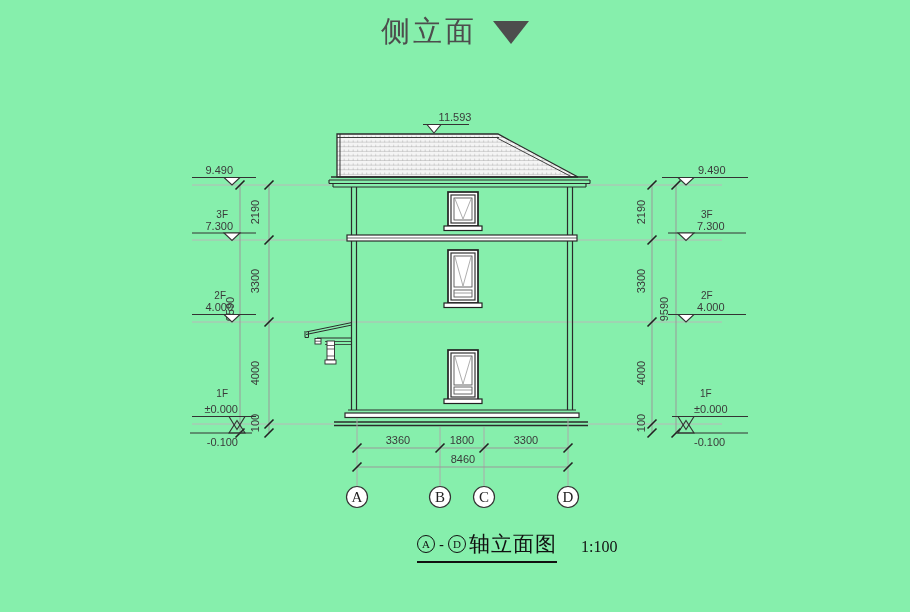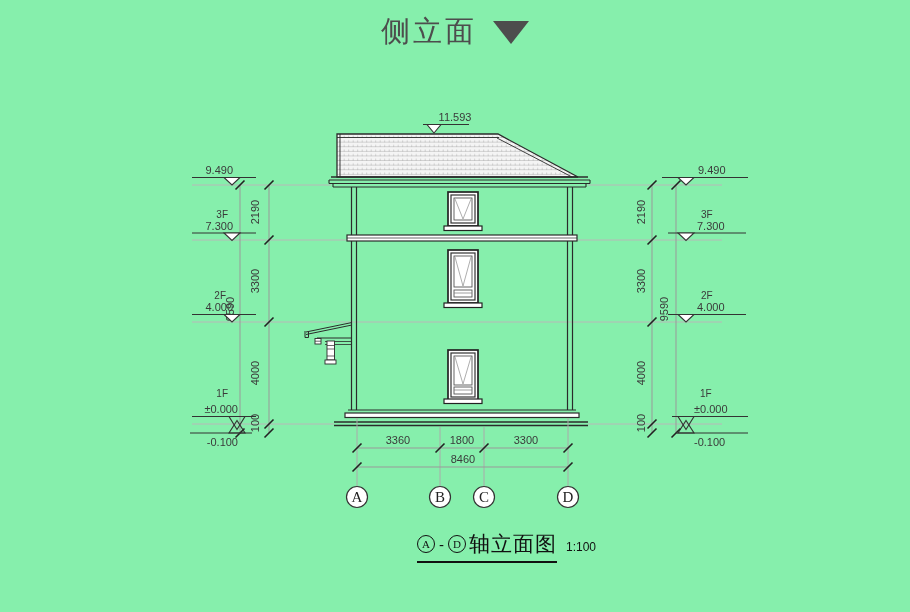--- a/index.html
+++ b/index.html
@@ -14,21 +14,21 @@
   .drawing{position:absolute;left:0;top:0;}
   .caption{position:absolute;left:417px;top:530px;display:inline-flex;
            align-items:center;color:#111;}
   .cap-underline{display:inline-flex;align-items:center;gap:3px;
                  border-bottom:2px solid #111;padding-bottom:3px;}
   .cap-circle{display:inline-flex;justify-content:center;align-items:center;
               width:16px;height:16px;border:1px solid #111;border-radius:50%;
               font-family:"Liberation Serif",serif;font-size:11px;line-height:1;}
   .cap-dash{font-size:15px;margin:0 1px;}
   .cap-zh{font-size:21px;font-weight:500;letter-spacing:1px;font-family:Liberation Mono, monospace;}
-  .cap-scale{font-family:Liberation Sans, sans-serif;font-size:12px;margin-left:9px;}
+  .cap-scale{font-family:Liberation Serif, serif;font-size:16px;margin-left:24px;}
   svg text{font-family:"Liberation Sans",sans-serif;fill:#3a3a3a;}
   .dimtxt{font-size:11px;}
   .lvltxt{font-size:11px;}
   .flrtxt{font-size:10px;}
   .bubtxt{font-family:"Liberation Serif",serif;font-size:15px;fill:#222;}
 </style>
 </head>
 <body>
 
 <div class="canvas">

